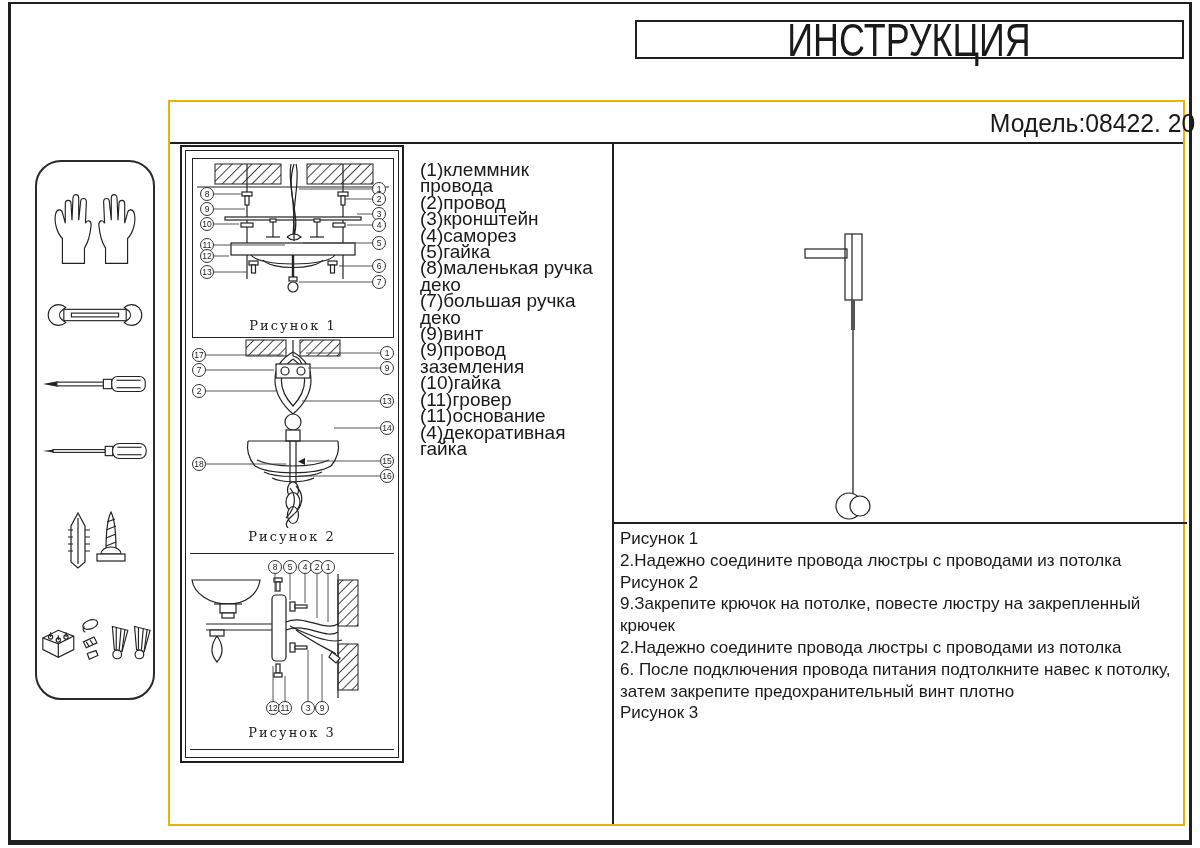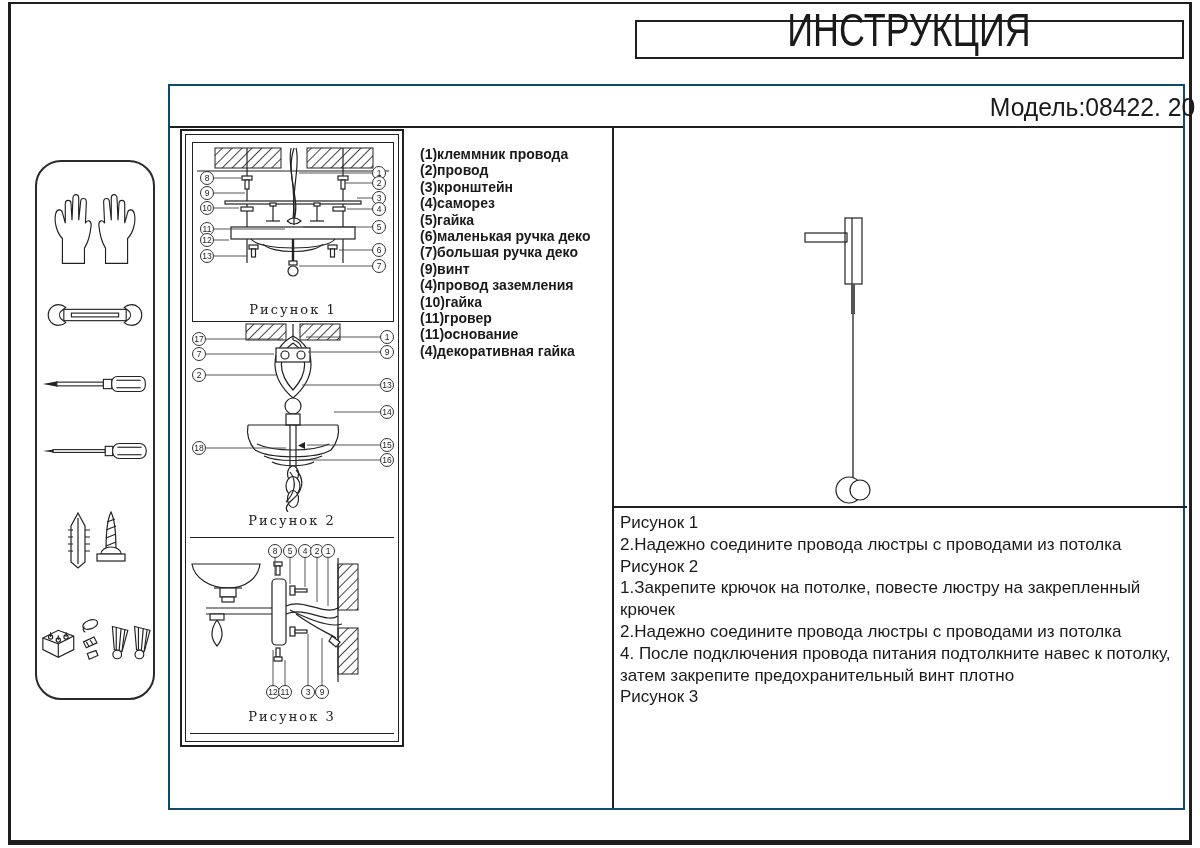--- a/index.html
+++ b/index.html
@@ -2,40 +2,40 @@
 <html><head>
 <meta charset="utf-8">
 <style>
   * { margin:0; padding:0; box-sizing:border-box; }
   html,body { background:#fff; }
   body { font-family:"Liberation Sans", sans-serif; color:#1a1a1a; }
   .stage { position:relative; width:1200px; height:848px; background:#fff; overflow:hidden; }
   .page-border { position:absolute; left:8px; top:2px; right:8px; bottom:3px;
     border:2px solid #1f1f1f; border-left-width:3px; border-right-width:3px; border-bottom-width:5px; }
   .title-box { position:absolute; left:635px; top:20px; width:549px; height:39px;
-    border:2px solid #1f1f1f; display:flex; align-items:flex-end; justify-content:center; }
+    border:2px solid #1f1f1f; display:flex; align-items:center; justify-content:center; }
   .title-text { font-size:46px; font-weight:500; letter-spacing:0px; transform:scaleX(0.78); white-space:nowrap; }
-  .main-box { position:absolute; left:168px; top:84px; width:1017px; height:726px; border:2px solid #0c4a6e; }
+  .main-box { position:absolute; left:168px; top:100px; width:1017px; height:726px; border:2px solid #eab308; }
   .topline { position:absolute; left:0; top:40px; width:100%; border-top:2px solid #1f1f1f; }
   .vdivider { position:absolute; left:442px; top:40px; bottom:0; border-left:2px solid #1f1f1f; }
   .model { position:absolute; top:6px; right:-12px; font-size:26px; white-space:nowrap; transform:scaleX(0.95); transform-origin:right; }
 
   
   .figpanel { position:absolute; left:10px; top:43px; width:224px; height:618px; border:2.5px solid #1f1f1f; background:#fff; }
   .figpanel-inner { position:absolute; left:3px; top:3px; right:3px; bottom:3px; border:1px solid #1f1f1f; }
   .fig1-box { position:absolute; left:6px; top:7px; width:202px; height:180px; border:1.5px solid #222; }
   .fig1-box svg { position:absolute; left:2px; top:2px; }
   .figcaption { position:absolute; width:100%; text-align:center; font-family:"DejaVu Serif", serif;
     font-size:13px; letter-spacing:2px; color:#222; }
   .fig2-svg { position:absolute; left:0px; top:187px; }
   .fig3-svg { position:absolute; left:0px; top:407px; }
   .hsep { position:absolute; left:4px; right:4px; border-top:1.5px solid #222; }
 
   
-  .parts { position:absolute; left:250px; top:60px; width:180px; font-size:14px; line-height:16.4px;font-weight:bold; }
+  .parts { position:absolute; left:250px; top:60px; width:180px; font-size:19px; line-height:16.4px; }
 
   
   .pendant { position:absolute; left:597px; top:120px; }
   .sepline { position:absolute; left:442px; top:420px; width:575px; border-top:2px solid #1f1f1f; }
   .instructions { position:absolute; left:450px; top:426px; width:562px; font-size:17px; line-height:21.8px; }
 
   
   .sidebar { position:absolute; left:35px; top:160px; width:120px; height:540px; border:2px solid #2a2a2a; border-radius:26px; }
   .tool { position:absolute; left:0; width:100%; display:flex; justify-content:center; }
   svg .ln { stroke:#222; fill:none; stroke-width:1.2; }
@@ -342,24 +342,24 @@
         <div class="hsep" style="top:598px"></div>
       </div>
     </div>
 
     <div class="parts">
         <div class="part-item">(1)клеммник провода</div>
         <div class="part-item">(2)провод</div>
         <div class="part-item">(3)кронштейн</div>
         <div class="part-item">(4)саморез</div>
         <div class="part-item">(5)гайка</div>
-        <div class="part-item">(6)маленькая ручка деко</div>
+        <div class="part-item">(8)маленькая ручка деко</div>
         <div class="part-item">(7)большая ручка деко</div>
         <div class="part-item">(9)винт</div>
-        <div class="part-item">(4)провод заземления</div>
+        <div class="part-item">(9)провод заземления</div>
         <div class="part-item">(10)гайка</div>
         <div class="part-item">(11)гровер</div>
         <div class="part-item">(11)основание</div>
         <div class="part-item">(4)декоративная гайка</div>
       </div>
 
     <svg class="pendant" width="180" height="300" viewBox="0 0 180 300">
       <rect class="ln" x="78" y="12" width="17" height="66"></rect>
       <line class="ln" x1="85" y1="12" x2="85" y2="78"></line>
       <rect class="ln" x="38" y="27" width="42" height="9"></rect>
@@ -368,19 +368,19 @@
       <circle class="fl" cx="82" cy="284" r="13"></circle>
       <circle class="fl" cx="93" cy="284" r="10"></circle>
     </svg>
 
     <div class="sepline"></div>
 
     <div class="instructions">
         <div class="instr-line">Рисунок 1</div>
         <div class="instr-line">2.Надежно соедините провода люстры с проводами из потолка</div>
         <div class="instr-line">Рисунок 2</div>
-        <div class="instr-line">1.Закрепите крючок на потолке, повесте люстру на закрепленный крючек</div>
+        <div class="instr-line">9.Закрепите крючок на потолке, повесте люстру на закрепленный крючек</div>
         <div class="instr-line">2.Надежно соедините провода люстры с проводами из потолка</div>
-        <div class="instr-line">4.  После подключения провода питания подтолкните навес к потолку, затем закрепите предохранительный винт плотно</div>
+        <div class="instr-line">6.  После подключения провода питания подтолкните навес к потолку, затем закрепите предохранительный винт плотно</div>
         <div class="instr-line">Рисунок 3</div>
       </div>
   </div>
 </div>
 
 </body></html>

